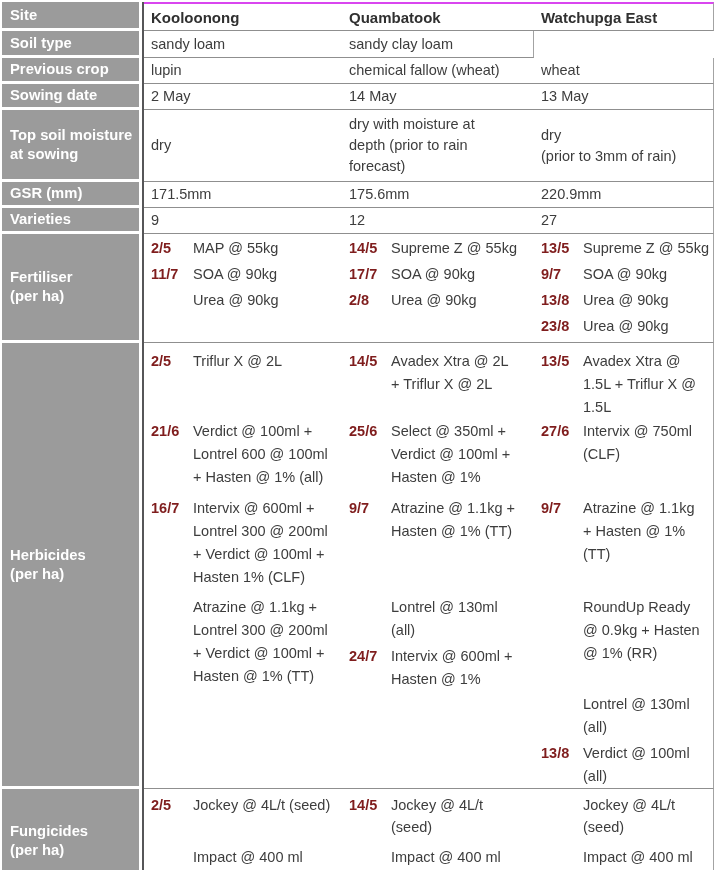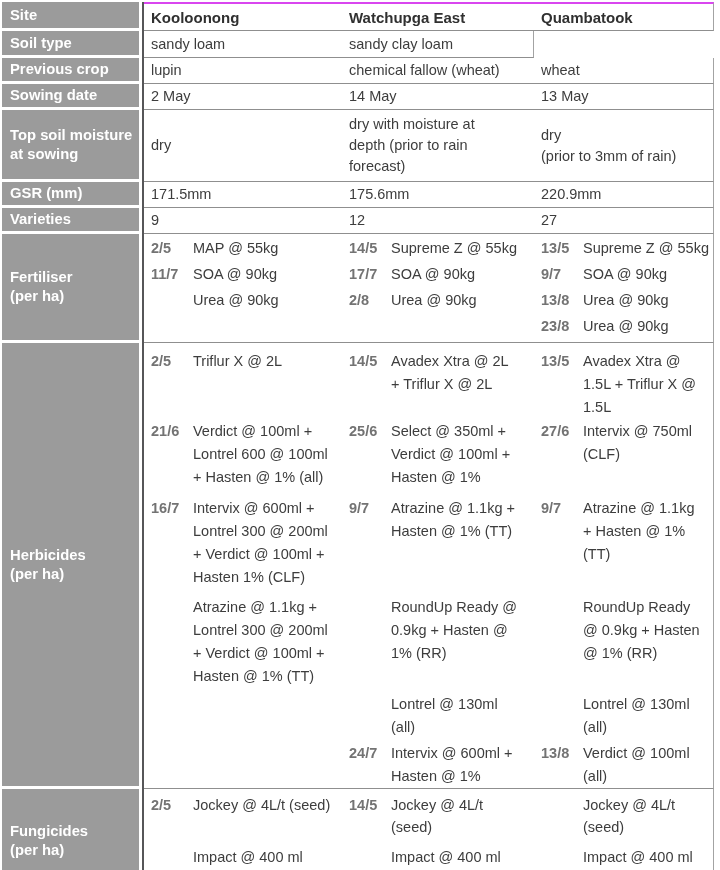--- a/index.html
+++ b/index.html
@@ -59,21 +59,21 @@
   .r-gsr   { min-height: 23px; }
   .r-var   { min-height: 24px; }
   .r-fert  { min-height: 102px; }
   .r-herb  { min-height: 439px; }
   .r-fung  { min-height: 101px; }
   
   .entry { display: flex; align-items: flex-start; }
   .entry .date {
     flex: 0 0 42px;
     font-weight: bold;
-    color: #737373;
+    color: #7f1d1d;
   }
   .entry .desc { flex: 1; white-space: pre-line; }
   .r-fert .data-cell { padding-top: 4px; }
   .r-fert .entry { line-height: 21px; margin-bottom: 5px; }
   .r-herb .data-cell { padding-top: 7px; line-height: 23px; }
   .r-fung .data-cell { padding-top: 5px; line-height: 22px; }
   
   .band-1 { min-height: 70px; }
   .band-2 { min-height: 77px; justify-content: flex-end; }
   .band-3 { min-height: 99px; }
@@ -87,24 +87,24 @@
 
 <div class="trial-table">
 
   <div class="row r-site">
     <div class="label-cell"><span>Site</span></div>
     <div class="vline"></div>
     <div class="data-cell center">
         <span class="site-name">Kooloonong</span>
       </div>
     <div class="data-cell center">
+        <span class="site-name">Quambatook</span>
+      </div>
+    <div class="data-cell center">
         <span class="site-name">Watchupga East</span>
-      </div>
-    <div class="data-cell center">
-        <span class="site-name">Quambatook</span>
       </div>
   </div>
 
   <div class="row r-soil">
     <div class="label-cell"><span>Soil type</span></div>
     <div class="vline"></div>
     <div class="data-cell center">
         <span class="val">sandy loam</span>
       </div>
     <div class="data-cell center">
@@ -286,26 +286,20 @@
           <span class="date">25/6</span>
           <span class="desc">Select @ 350ml +
 Verdict @ 100ml +
 Hasten @ 1%</span>
         </div>
       <div class="entry band-3">
           <span class="date">9/7</span>
           <span class="desc">Atrazine @ 1.1kg +
 Hasten @ 1% (TT)</span>
         </div>
-      <div class="entry band-4">
-          <span class="date"></span>
-          <span class="desc">RoundUp Ready @
-0.9kg + Hasten @
-1% (RR)</span>
-        </div>
       <div class="entry band-5">
           <span class="date"></span>
           <span class="desc">Lontrel @ 130ml
 (all)</span>
         </div>
       <div class="entry band-6">
           <span class="date">24/7</span>
           <span class="desc">Intervix @ 600ml +
 Hasten @ 1%</span>
         </div>

